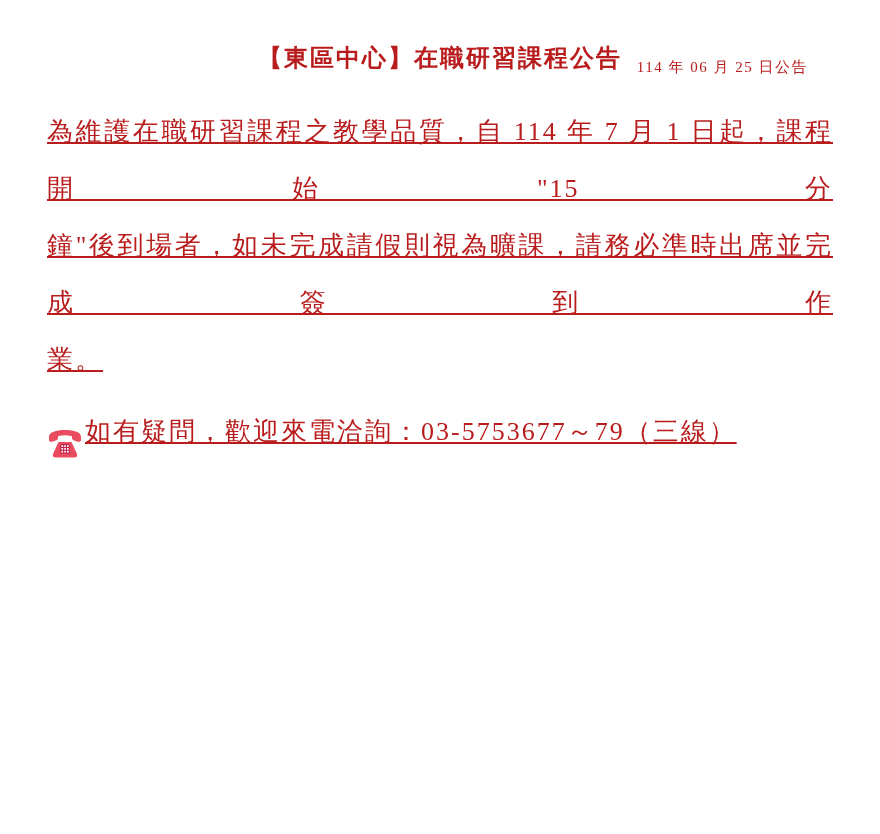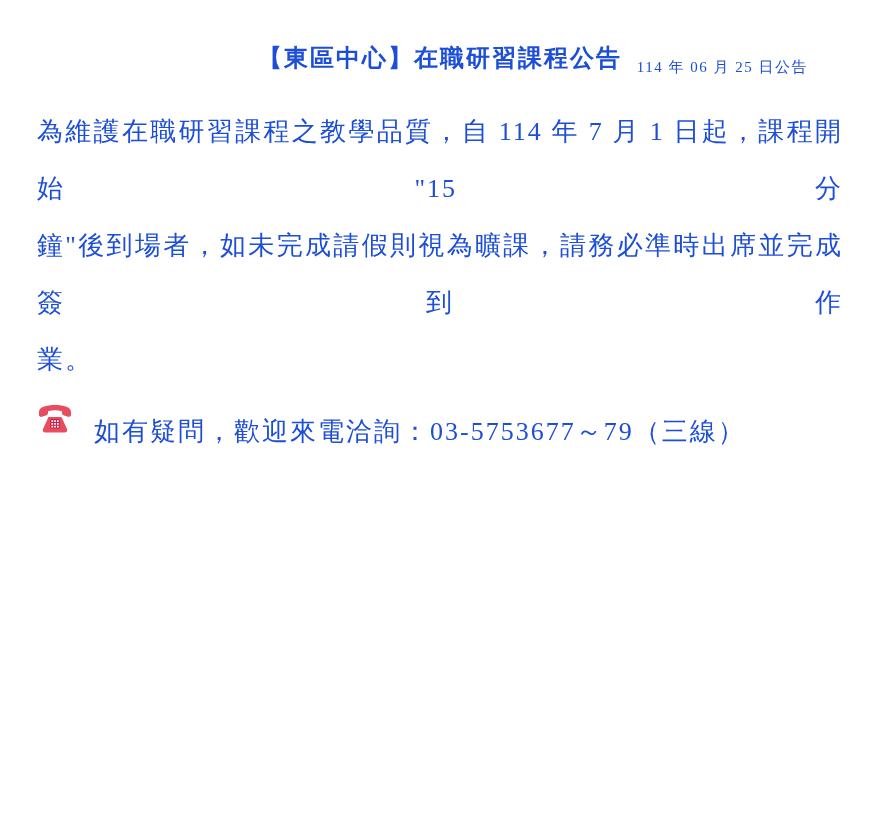--- a/index.html
+++ b/index.html
@@ -2,21 +2,21 @@
 <html><head>
 <meta charset="utf-8">
 <style>
   * { margin: 0; padding: 0; box-sizing: border-box; }
   html, body { background: #ffffff; }
   .page {
     position: relative;
     width: 880px;
     height: 834px;
     background: #ffffff;
-    color: #1d4ed8;
+    color: #b91c1c;
     font-family: "Liberation Serif", "DejaVu Serif", serif;
     overflow: hidden;
   }
   .header {
     position: relative;
     padding-top: 42px;
     height: 82px;
   }
   .title {
     text-align: center;
@@ -28,39 +28,40 @@
   .date-note {
     position: absolute;
     right: 72px;
     top: 58px;
     font-size: 15px;
     font-weight: normal;
     letter-spacing: 1.5px;
     white-space: nowrap;
   }
   .content {
-    margin: 0 37px;
+    margin: 0 47px;
+    text-decoration: underline;
   }
   .para {
     font-size: 26px;
     line-height: 57px;
     letter-spacing: 2px;
   }
   .p1 { margin-top: 21px; }
   .jline {
     text-align: justify;
     text-align-last: justify;
   }
   .lline { text-align: left; }
   .p2 { margin-top: 0; letter-spacing: 3px; }
   .p3 {
     margin-top: 15px;
     display: flex;
-    align-items: flex-start;
-    gap: 21px;
+    align-items: flex-end;
+    gap: 2px;
   }
   .phone-icon-wrap {
     display: inline-flex;
     width: 36px;
     height: 32px;
     flex: 0 0 auto;
   }
 </style>
 </head>
 <body>

